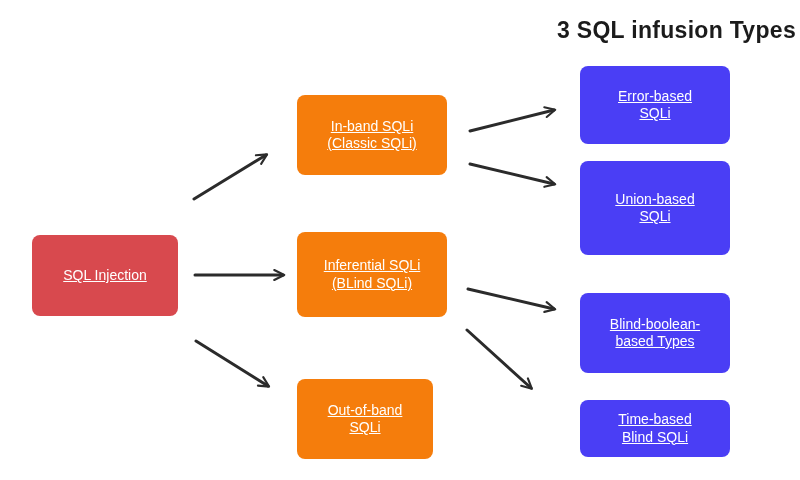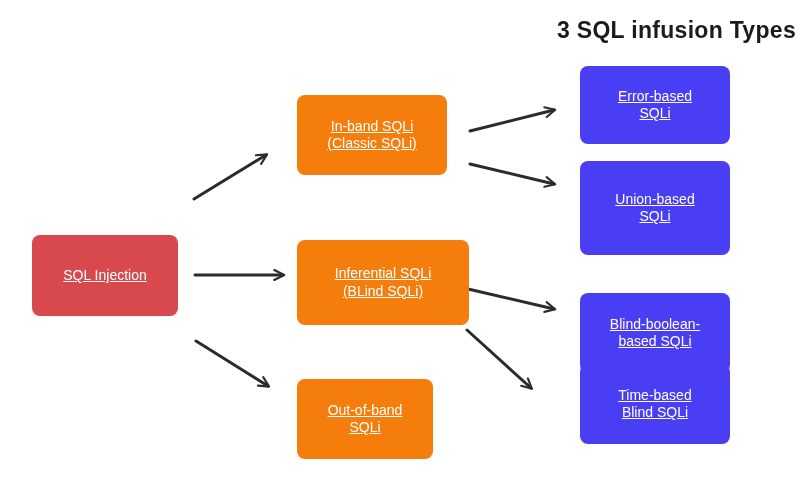--- a/index.html
+++ b/index.html
@@ -39,26 +39,26 @@
     white-space: pre-line;
     text-decoration: underline;
   }
 
   .box.root     { background: var(--c-root, #d8494e); }
   .box.category { background: var(--c-category, #f57d0c); }
   .box.subtype  { background: var(--c-subtype, #4a3ef5); }
 
   #node-root        { left: 32px;  top: 235px; width: 146px; height: 81px; }
   #node-inband      { left: 297px; top: 95px;  width: 150px; height: 80px; }
-  #node-inferential { left: 297px; top: 240px; width: 172px; height: 85px; }
+  #node-inferential { left: 297px; top: 232px; width: 150px; height: 85px; }
   #node-outofband   { left: 297px; top: 379px; width: 136px; height: 80px; }
   #node-error       { left: 580px; top: 66px;  width: 150px; height: 78px; }
   #node-union       { left: 580px; top: 161px; width: 150px; height: 94px; }
   #node-boolean     { left: 580px; top: 293px; width: 150px; height: 80px; }
-  #node-time        { left: 580px; top: 364px; width: 150px; height: 80px; }
+  #node-time        { left: 580px; top: 400px; width: 150px; height: 57px; }
 
   #edge-layer {
     position: absolute;
     left: 0; top: 0;
     width: 800px;
     height: 480px;
     pointer-events: none;
   }
   #edge-layer line {
     stroke: var(--c-arrow, #2b2b2b);
@@ -106,18 +106,18 @@
   <div id="node-outofband" class="box category">Out-of-band
 SQLi</div>
 
   <div id="node-error" class="box subtype">Error-based
 SQLi</div>
 
   <div id="node-union" class="box subtype">Union-based
 SQLi</div>
 
   <div id="node-boolean" class="box subtype">Blind-boolean-
-based SQLi</div>
+based Types</div>
 
   <div id="node-time" class="box subtype">Time-based
 Blind SQLi</div>
 
 </div>
 
 </body></html>

